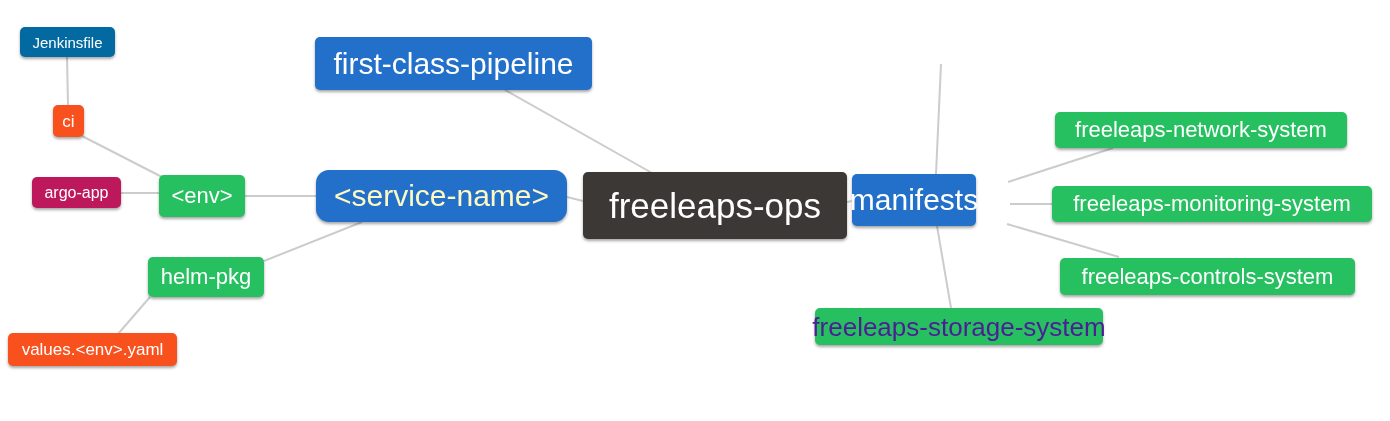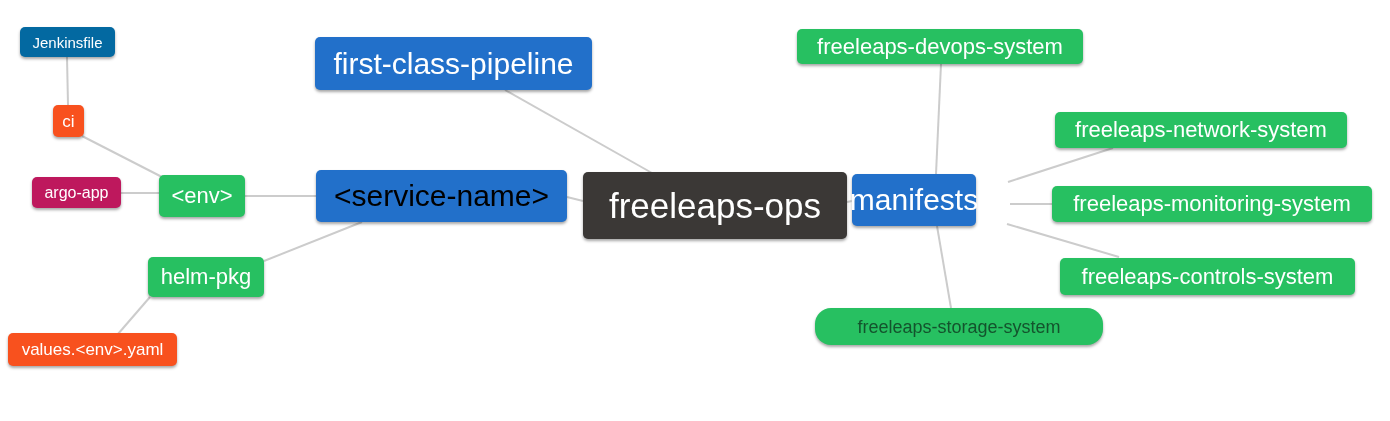--- a/index.html
+++ b/index.html
@@ -60,21 +60,20 @@
       <line x1="937" y1="226" x2="951" y2="308" stroke="#cccccc" stroke-width="2"></line>
     </svg>
 
 <div class="node" style="left: 20px; top: 27px; width: 95px; height: 30px; font-size: 15px; background: #0369a1; color: rgb(255, 255, 255);">Jenkinsfile</div>
     <div class="node" style="left: 53px; top: 105px; width: 31px; height: 32px; font-size: 17px; background: rgb(248, 81, 30); color: rgb(255, 255, 255);">ci</div>
     <div class="node" style="left: 32px; top: 177px; width: 89px; height: 31px; font-size: 16px; background: #be185d; color: rgb(255, 255, 255);">argo-app</div>
     <div class="node" style="left: 159px; top: 175px; width: 86px; height: 42px; font-size: 22px; background: rgb(39, 192, 97); color: rgb(255, 255, 255);">&lt;env&gt;</div>
     <div class="node" style="left: 148px; top: 257px; width: 116px; height: 40px; font-size: 22px; background: rgb(39, 192, 97); color: rgb(255, 255, 255); text-align: center;">helm-pkg</div>
     <div class="node" style="left: 315px; top: 37px; width: 277px; height: 53px; font-size: 30px; background: rgb(34, 112, 202); color: rgb(255, 255, 255);">first-class-pipeline</div>
     <div class="node" style="left: 8px; top: 333px; width: 169px; height: 33px; font-size: 17px; background: rgb(248, 81, 30); color: rgb(255, 255, 255);">values.&lt;env&gt;.yaml</div>
-    <div class="node" style="left: 316px; top: 170px; width: 251px; height: 52px; font-size: 30px; background: rgb(34, 112, 202); color: #000000;">&lt;service-name&gt;</div>
+    <div class="node" style="left: 316px; top: 170px; width: 251px; height: 52px; font-size: 30px; background: rgb(34, 112, 202); color: #fef9c3; border-radius: 13px;">&lt;service-name&gt;</div>
     <div class="node" style="left: 583px; top: 172px; width: 264px; height: 67px; font-size: 35px; background: rgb(59, 56, 54); color: rgb(255, 255, 255);">freeleaps-ops</div>
     <div class="node" style="left: 852px; top: 174px; width: 124px; height: 52px; font-size: 30px; background: rgb(34, 112, 202); color: rgb(255, 255, 255);">manifests</div>
-    <div class="node" style="left: 797px; top: 29px; width: 286px; height: 35px; font-size: 22px; background: rgb(39, 192, 97); color: rgb(255, 255, 255);">freeleaps-devops-system</div>
     <div class="node" style="left: 1055px; top: 112px; width: 292px; height: 36px; font-size: 22px; background: rgb(39, 192, 97); color: rgb(255, 255, 255);">freeleaps-network-system</div>
     <div class="node" style="left: 1052px; top: 186px; width: 320px; height: 36px; font-size: 22px; background: rgb(39, 192, 97); color: rgb(255, 255, 255);">freeleaps-monitoring-system</div>
     <div class="node" style="left: 1060px; top: 258px; width: 295px; height: 37px; font-size: 22px; background: rgb(39, 192, 97); color: rgb(255, 255, 255);">freeleaps-controls-system</div>
-    <div class="node" style="left: 815px; top: 308px; width: 288px; height: 37px; font-size: 18px; background: rgb(39, 192, 97); color: #14532d; border-radius: 16px;">freeleaps-storage-system</div>
+    <div class="node" style="left: 815px; top: 308px; width: 288px; height: 37px; font-size: 26px; background: rgb(39, 192, 97); color: #4c1d95;">freeleaps-storage-system</div>
   </div>
 
 </body></html>

